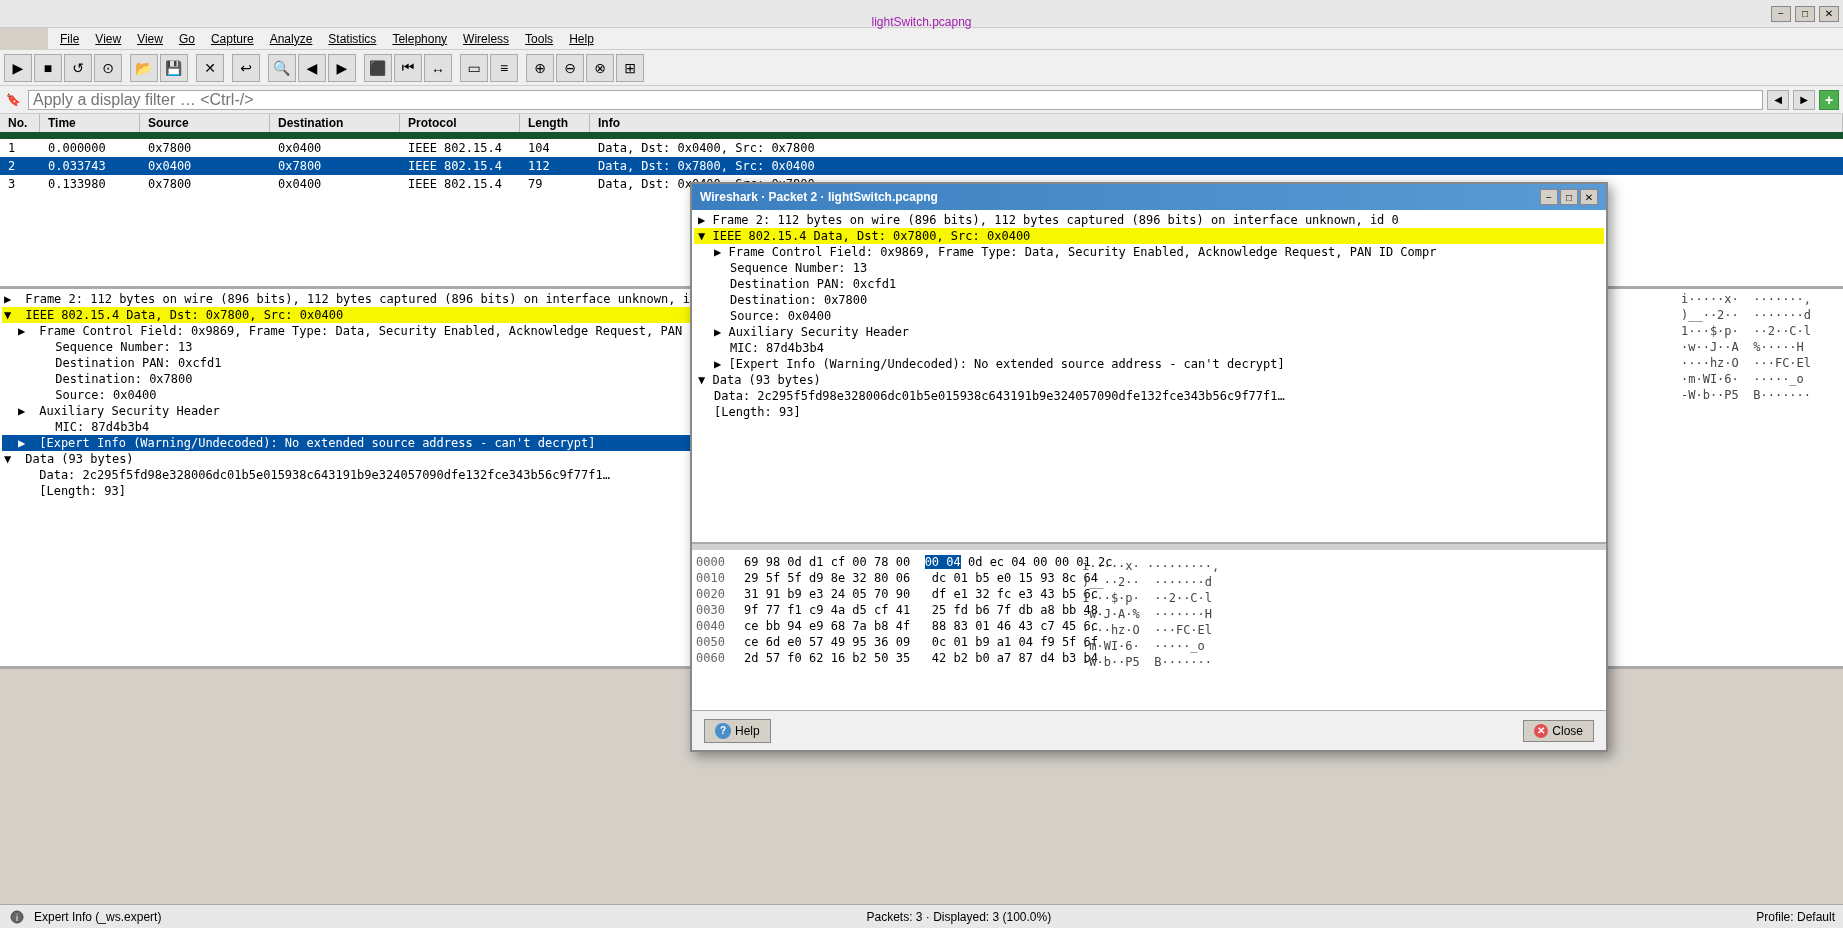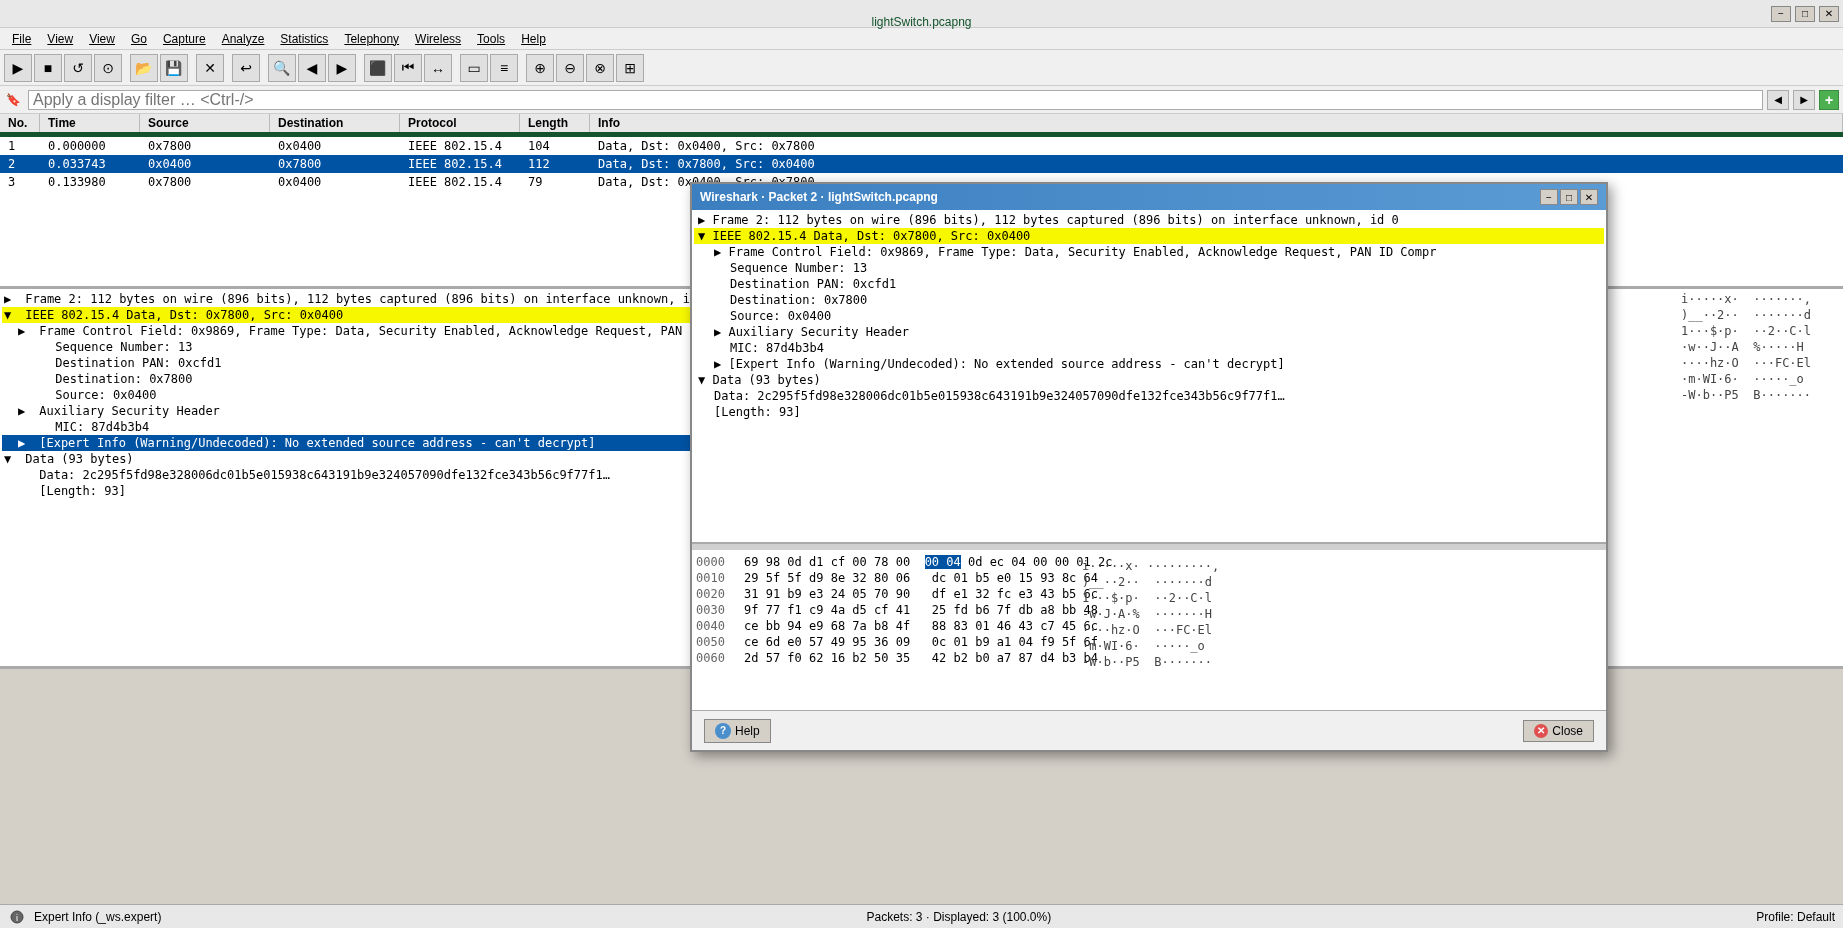--- a/index.html
+++ b/index.html
@@ -18,21 +18,21 @@
       background: #e8e8e8;
       height: 28px;
       display: flex;
       align-items: center;
       justify-content: center;
       position: relative;
       border-bottom: 1px solid #ccc;
     }
     .title-bar-text {
       font-size: 12px;
-      color: #14532d;
+      color: #a21caf;
       margin-top: 16px;
     }
     .title-bar-controls {
       position: absolute;
       right: 4px;
       display: flex;
       gap: 4px;
     }
     .title-btn {
       width: 20px;
@@ -47,20 +47,21 @@
     }
 
     
     .menu-bar {
       background: #f0f0f0;
       height: 22px;
       display: flex;
       align-items: center;
       padding: 0 4px;
       border-bottom: 1px solid #ccc;
+      margin-left: 48px;
     }
     .menu-item {
       padding: 2px 8px;
       cursor: pointer;
       font-size: 12px;
       text-decoration: underline;
     }
 
     
     .toolbar {
@@ -144,21 +145,21 @@
     
     .packet-list {
       background: #fff;
       height: 175px;
       overflow: hidden;
       border-bottom: 3px solid #aaa;
     }
     .packet-list-header {
       display: flex;
       background: #e8e8e8;
-      border-bottom: 5px solid #14532d;
+      border-bottom: 7px solid #14532d;
       font-size: 12px;
       font-weight: bold;
     }
     .packet-list-header .col {
       padding: 2px 8px;
       border-right: 1px solid #bbb;
     }
     .packet-row {
       display: flex;
       font-size: 12px;

